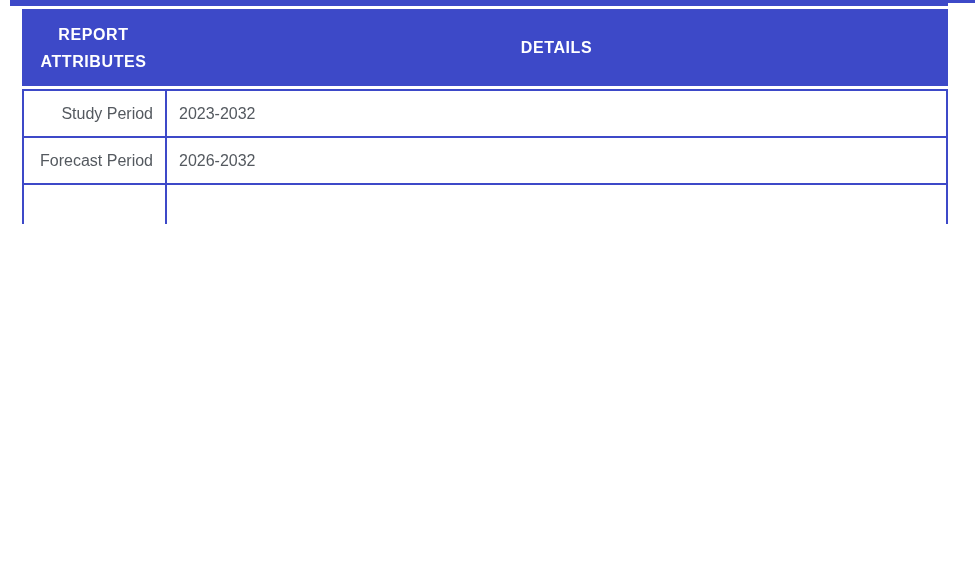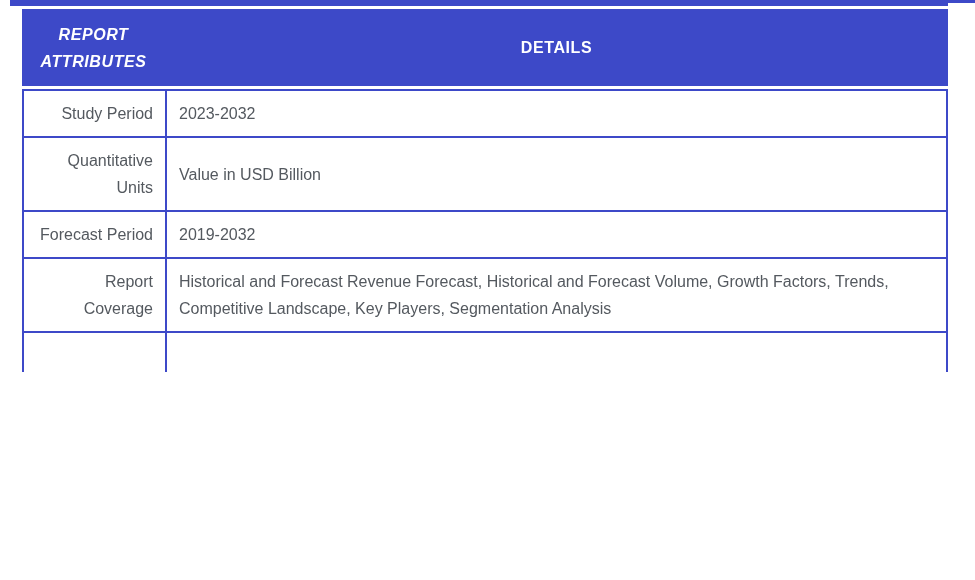--- a/index.html
+++ b/index.html
@@ -34,21 +34,20 @@
     font-weight: 700;
     letter-spacing: 0.6px;
     line-height: 27px;
     margin-bottom: 3px;
   }
   .table-header .hcol1 {
     width: 143px;
     display: flex; align-items: center; justify-content: center;
     text-align: center;
     padding: 0 20px;
-    font-style: italic;
   }
   .table-header .hcol2 {
     flex: 1;
     display: flex; align-items: center; justify-content: center;
     text-align: left;
   }
 
   table.report-body {
     width: 100%;
     border-collapse: collapse;
@@ -88,34 +87,26 @@
 
     <table class="report-body" style="color: rgb(84, 89, 95);">
       <tbody id="rows-container">
   <tr>
     <td class="attr-cell">Study Period</td>
     <td class="detail-cell">2023-2032</td>
   </tr>
 
 
 
-  <tr>
-    <td class="attr-cell">Quantitative Units</td>
-    <td class="detail-cell">Value in USD Billion</td>
-  </tr>
 
   <tr>
     <td class="attr-cell">Forecast Period</td>
-    <td class="detail-cell">2019-2032</td>
+    <td class="detail-cell">2026-2032</td>
   </tr>
 
-  <tr>
-    <td class="attr-cell">Report Coverage</td>
-    <td class="detail-cell">Historical and Forecast Revenue Forecast, Historical and Forecast Volume, Growth Factors, Trends, Competitive Landscape, Key Players, Segmentation Analysis</td>
-  </tr>
 
 
   <tr class="cutoff-row">
     <td class="attr-cell"></td>
     <td class="detail-cell"></td>
   </tr>
 </tbody>
     </table>
 
   </div>

